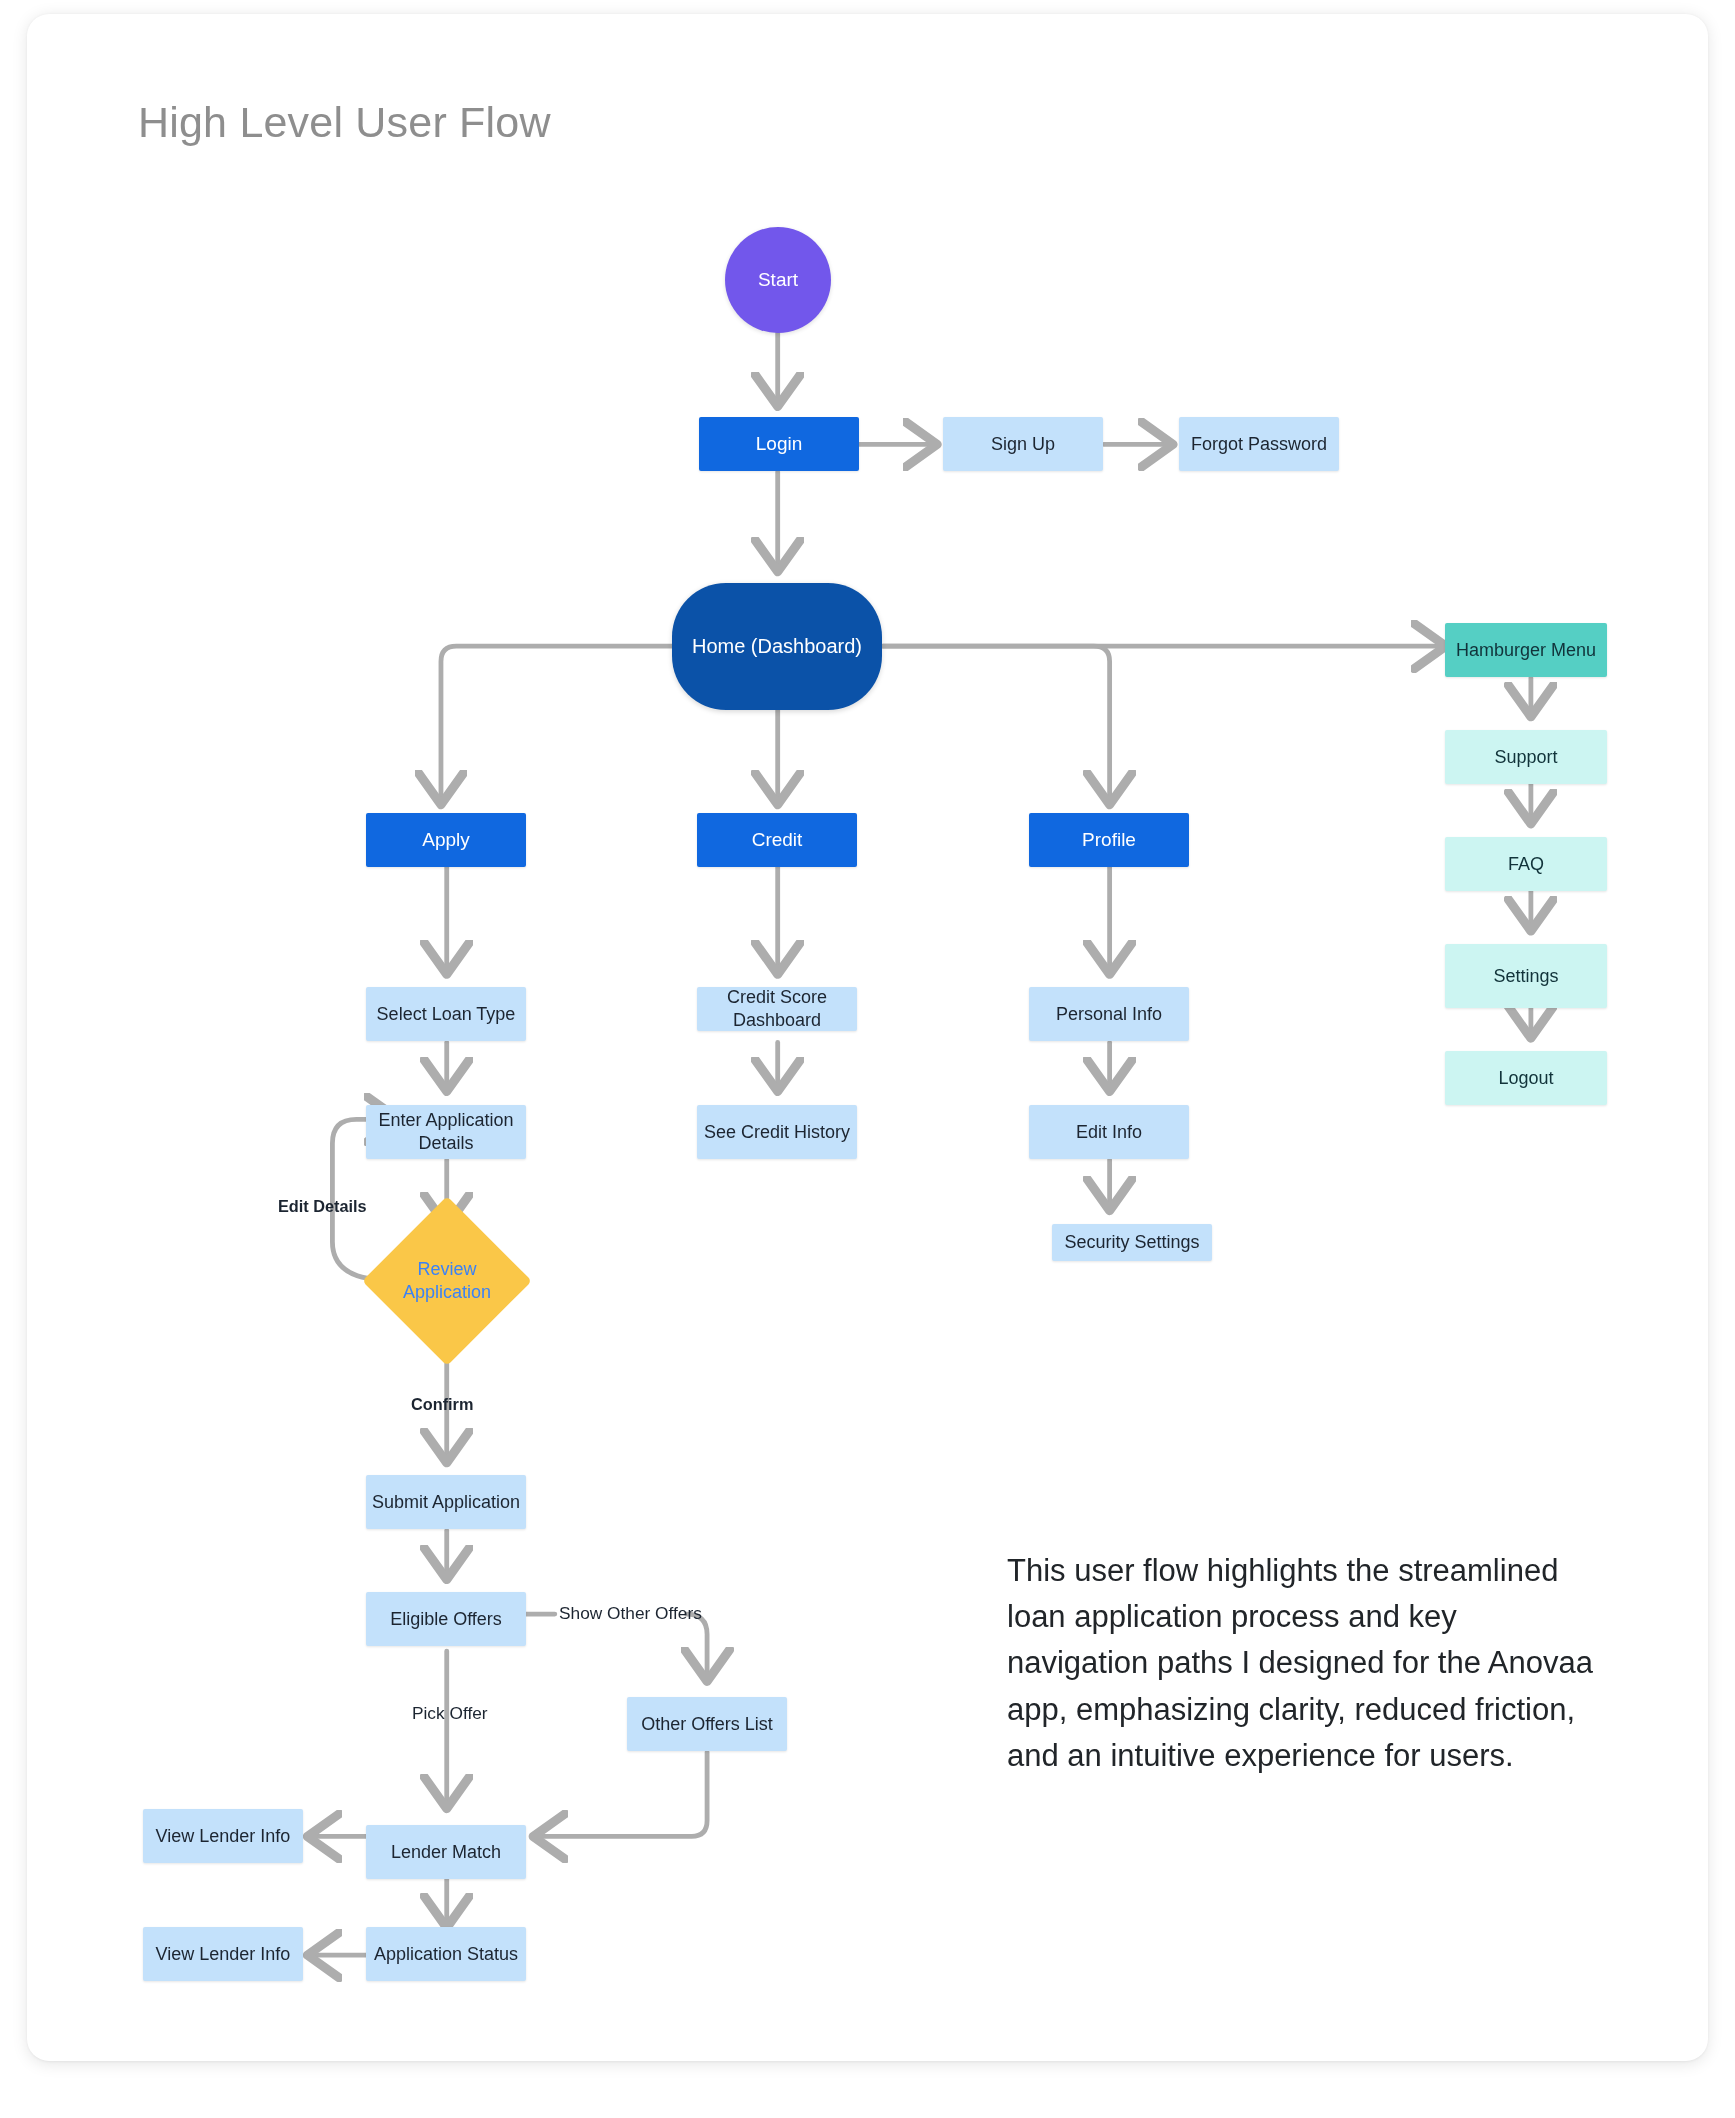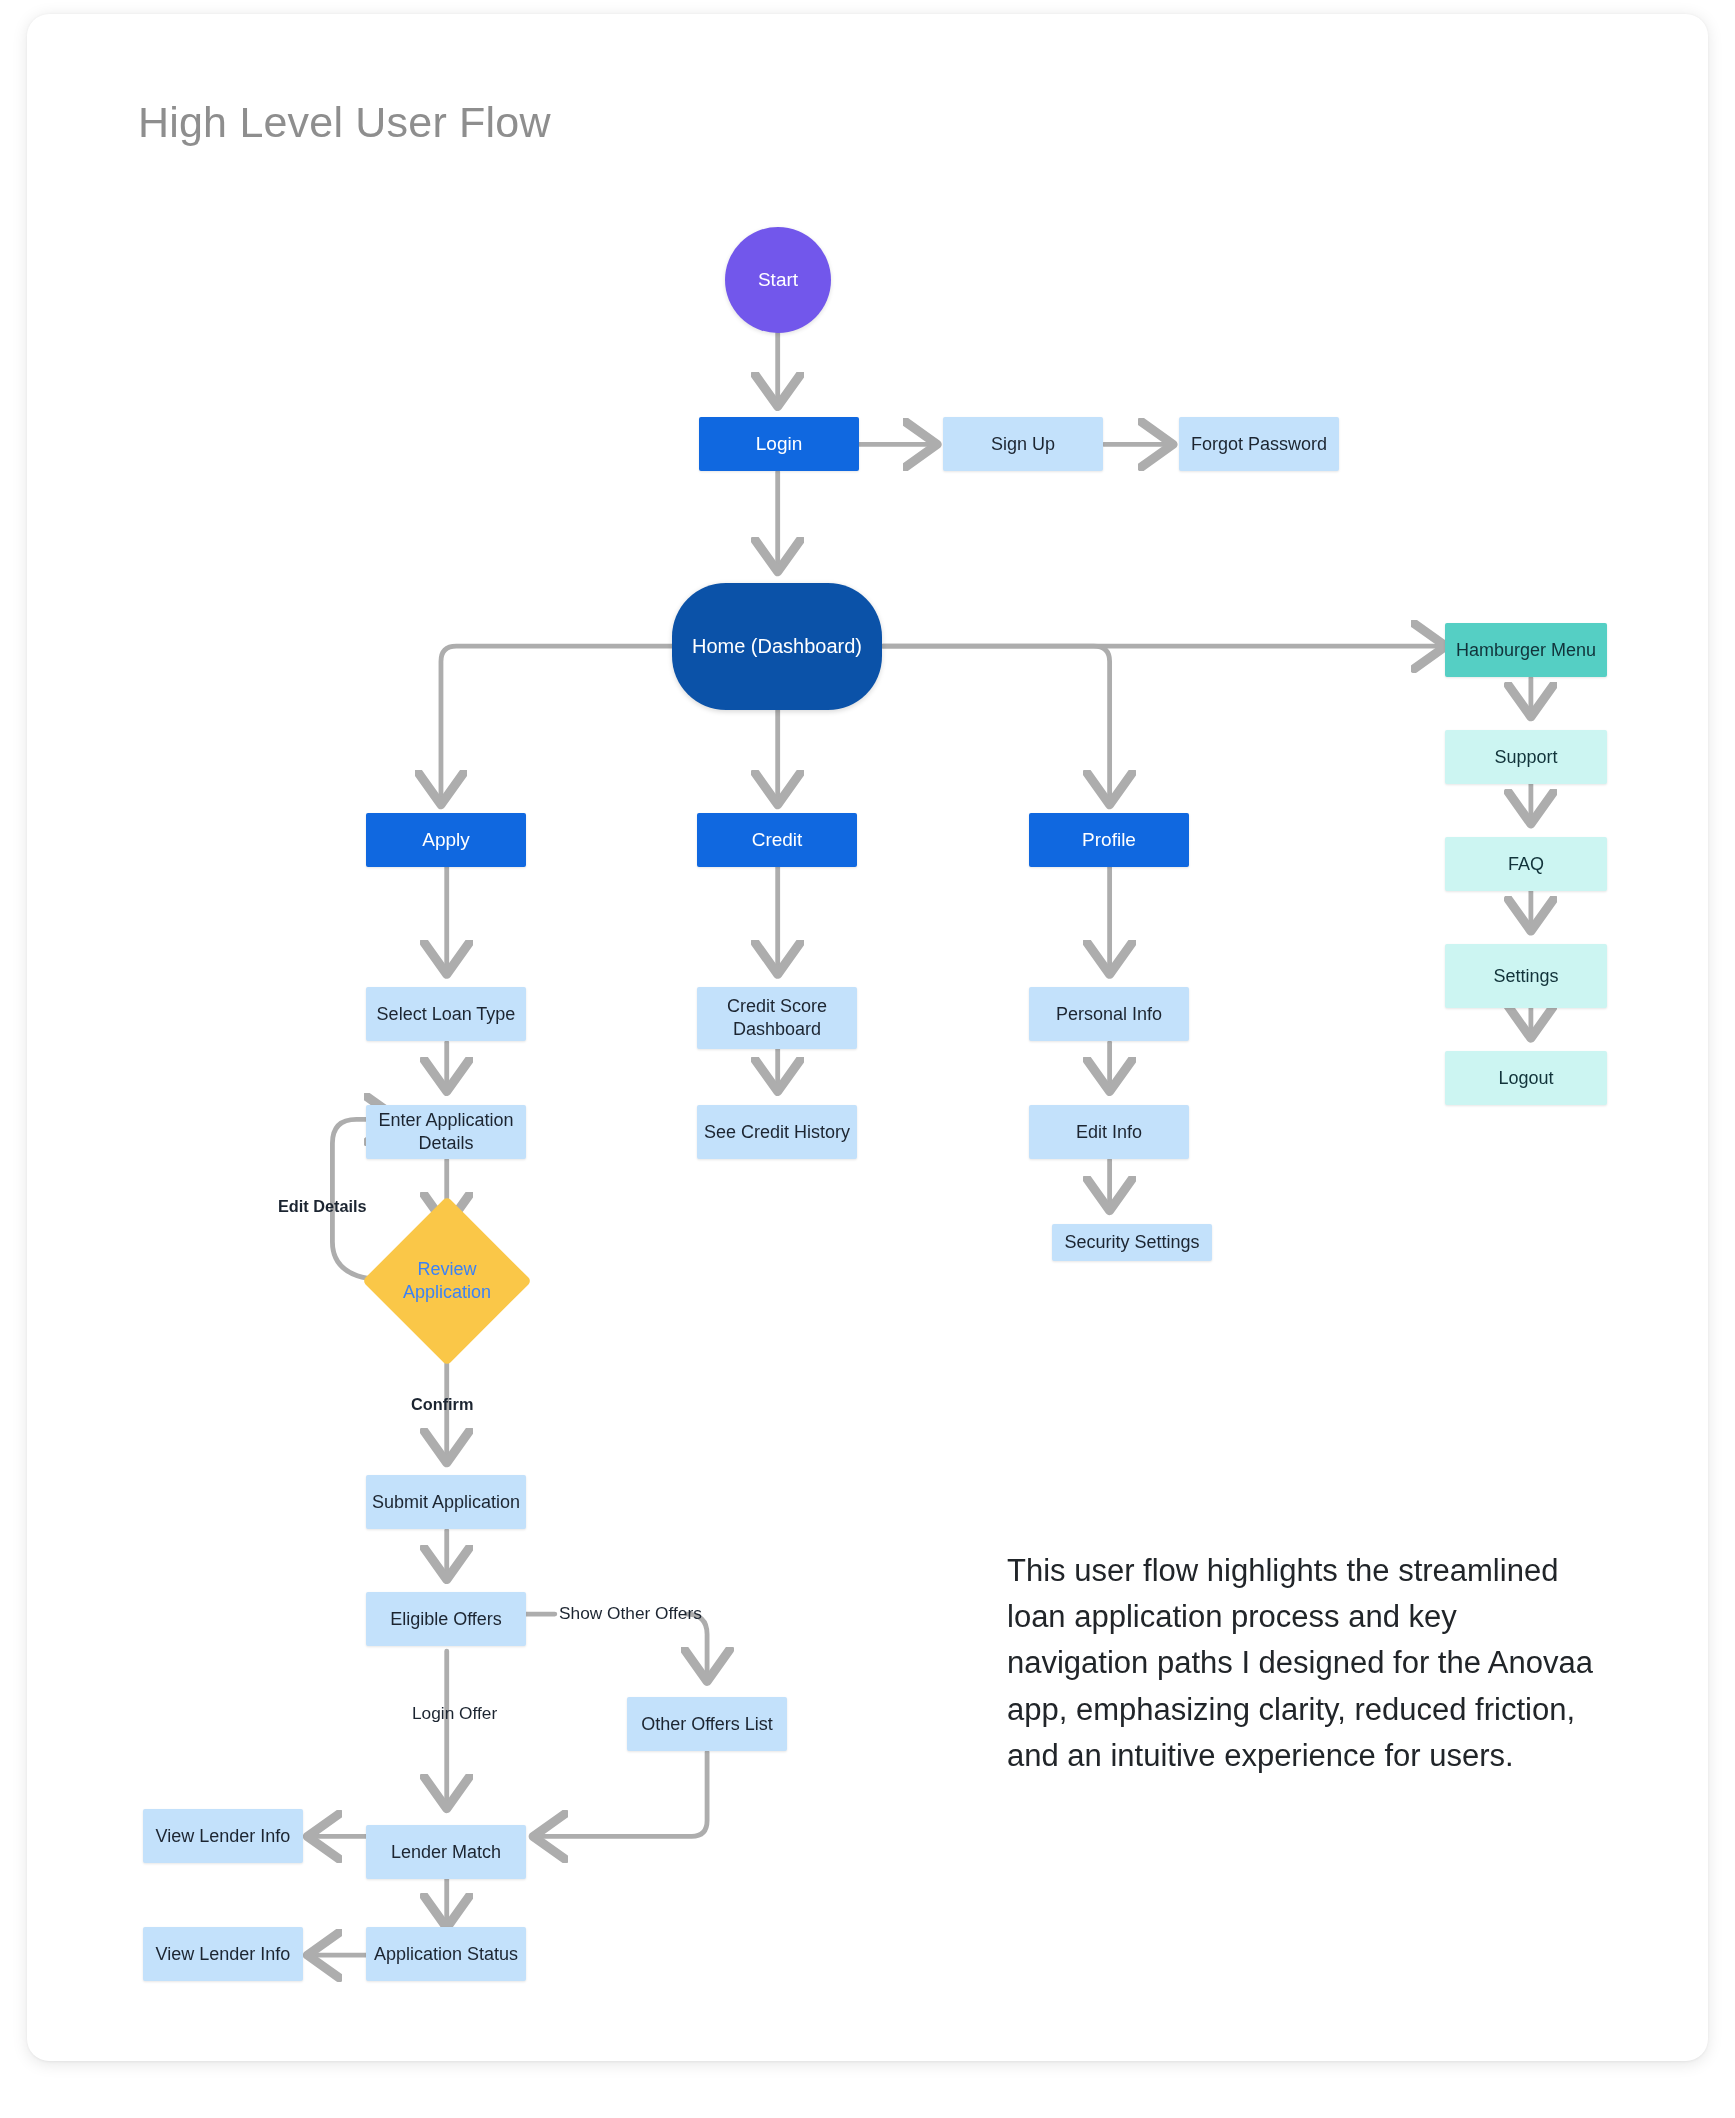--- a/index.html
+++ b/index.html
@@ -282,21 +282,21 @@
   </div>
 
   <div class="node n-light" style="left:366px;top:1927px;width:160px;height:54px;">
     <span>Application Status</span>
   </div>
 
   <div class="node n-light" style="left:143px;top:1927px;width:160px;height:54px;">
     <span>View Lender Info</span>
   </div>
 
-  <div class="node n-light" style="left:697px;top:987px;width:160px;height:62px;">
+  <div class="node n-light" style="left:697px;top:987px;width:160px;height:44px;">
     <span>Credit Score Dashboard</span>
   </div>
 
   <div class="node n-light" style="left:697px;top:1105px;width:160px;height:54px;">
     <span>See Credit History</span>
   </div>
 
   <div class="node n-light" style="left:1029px;top:987px;width:160px;height:54px;">
     <span>Personal Info</span>
   </div>
@@ -308,17 +308,17 @@
   <div class="node n-light" style="left:1052px;top:1224px;width:160px;height:37px;justify-content:center;">
     <span>Security Settings</span>
   </div>
 
   <div class="edge-label bold" style="left:278px;top:1197px;">Edit Details</div>
 
   <div class="edge-label bold" style="left:411px;top:1395px;">Confirm</div>
 
   <div class="edge-label" style="left:559px;top:1603px;">Show Other Offers</div>
 
-  <div class="edge-label" style="left:412px;top:1703px;">Login Offer</div>
+  <div class="edge-label" style="left:412px;top:1703px;">Pick Offer</div>
 
   <div id="desc">This user flow highlights the streamlined loan application process and key navigation paths I designed for the Anovaa app, emphasizing clarity, reduced friction, and an intuitive experience for users.</div>
 </div>
 
 
 </body></html>

